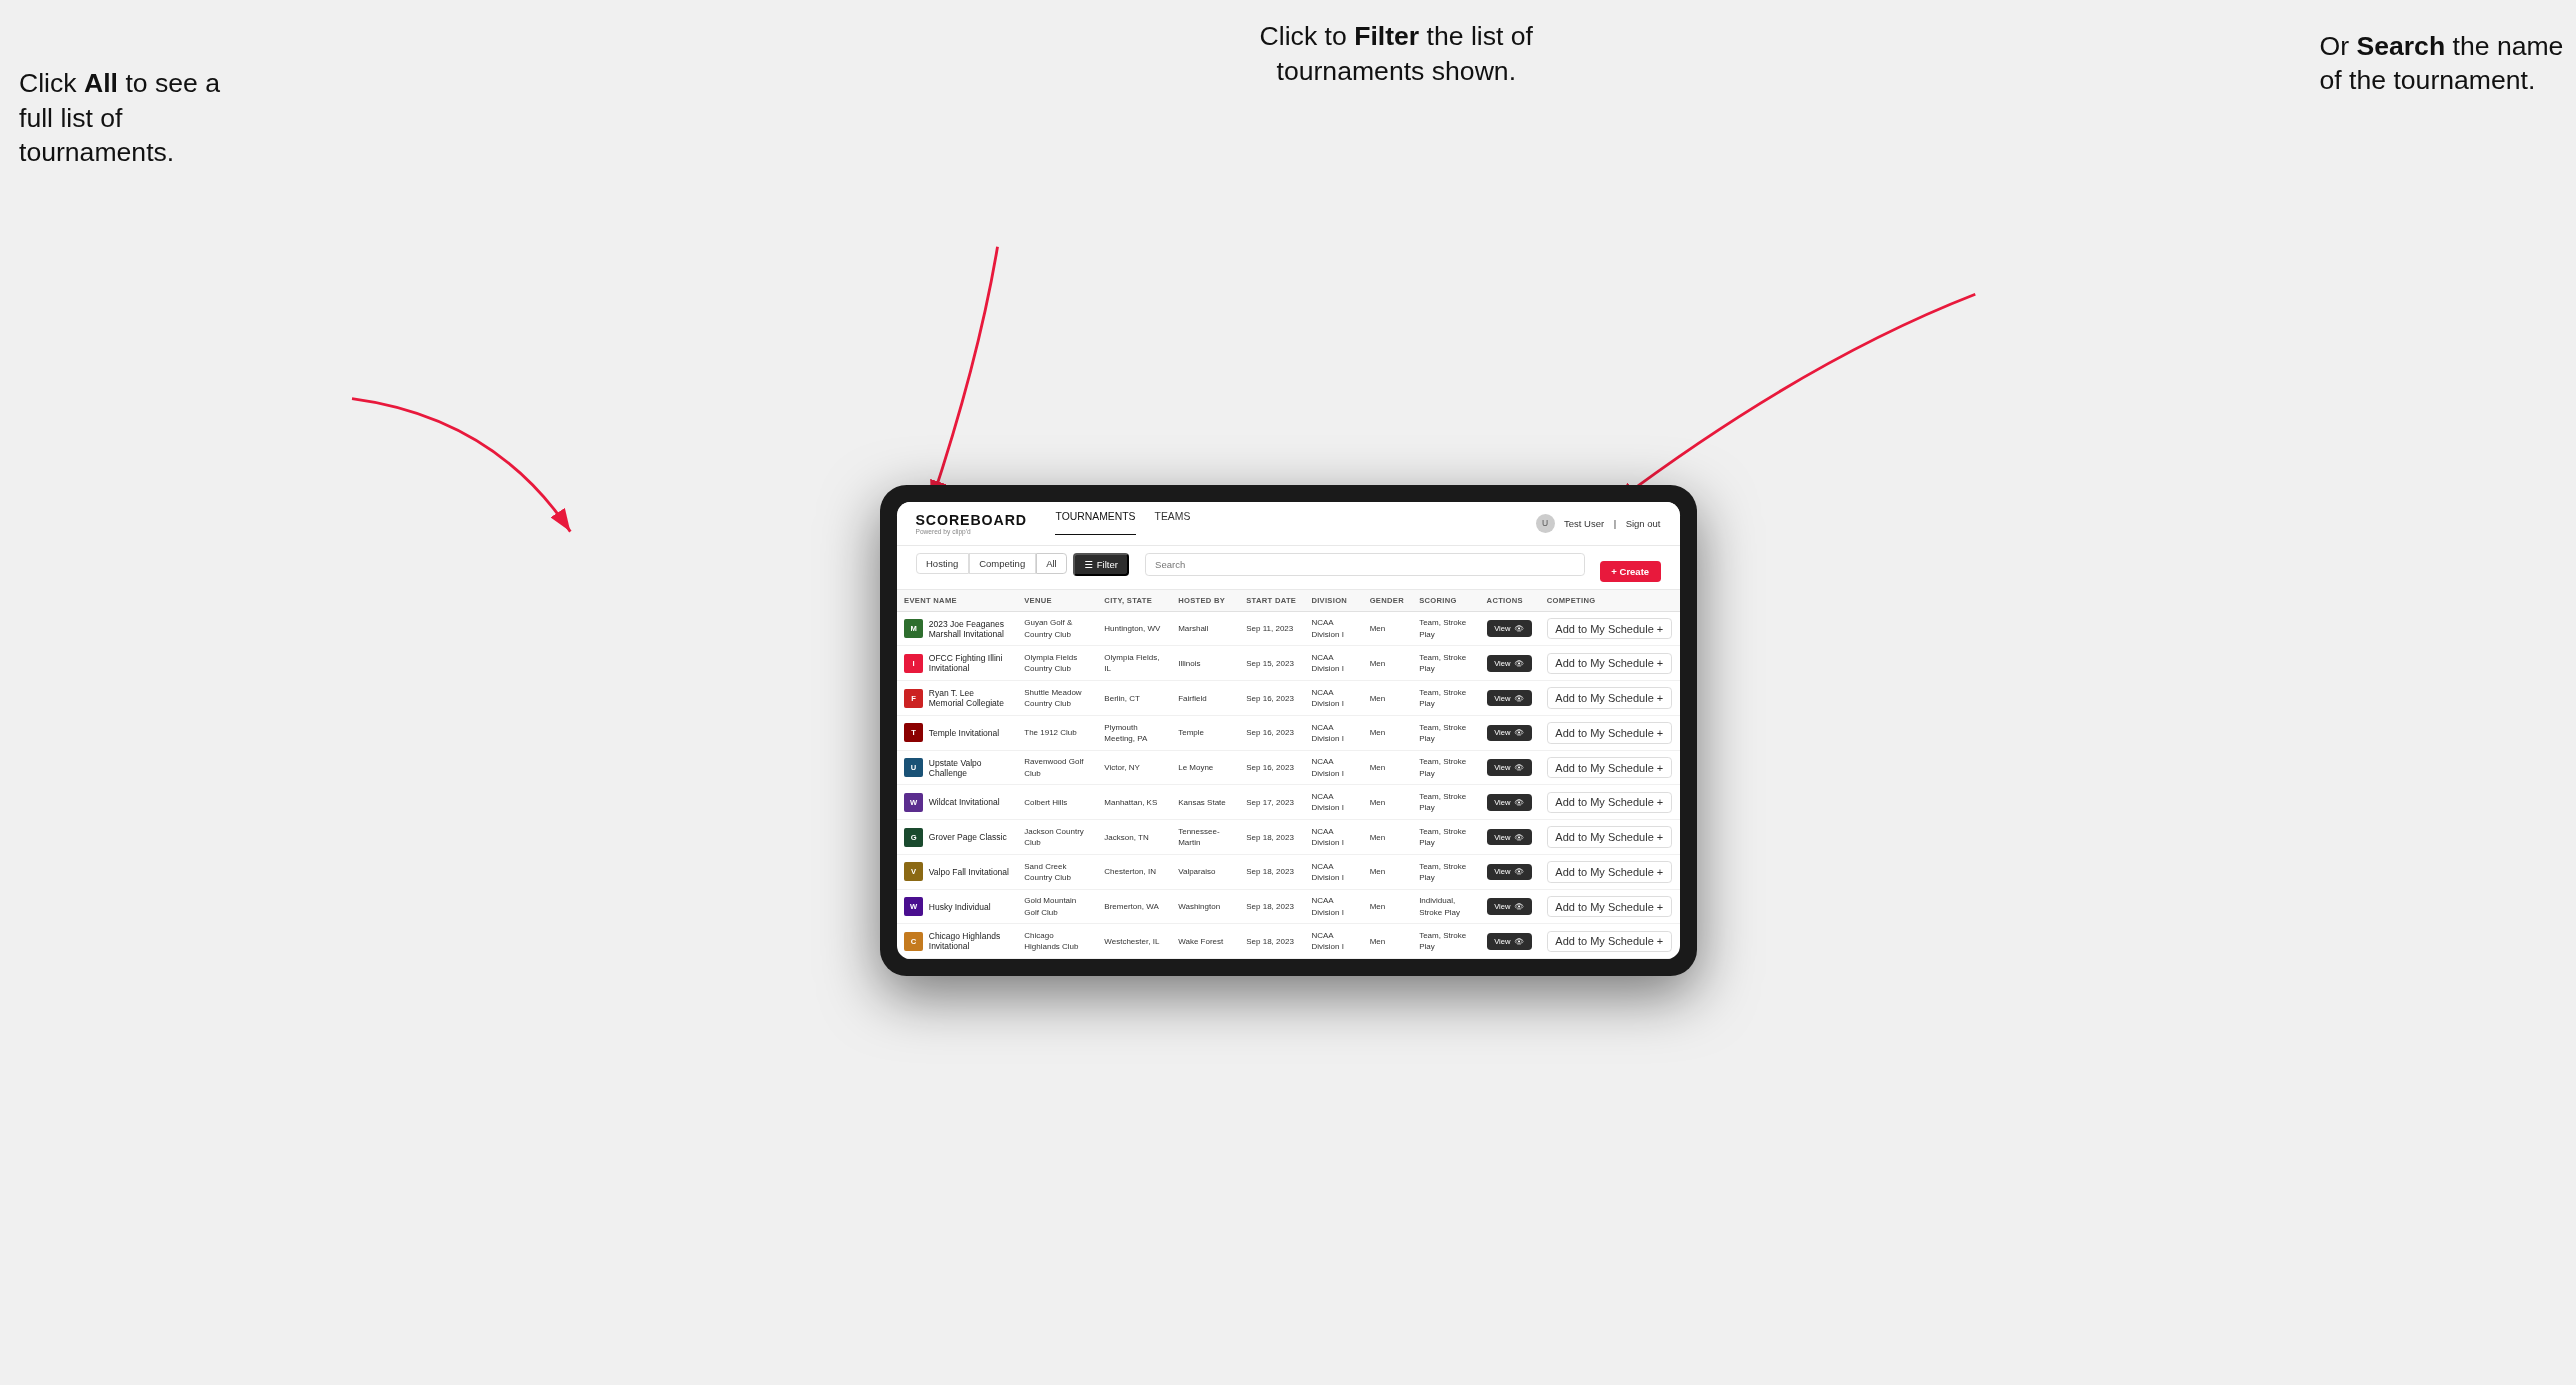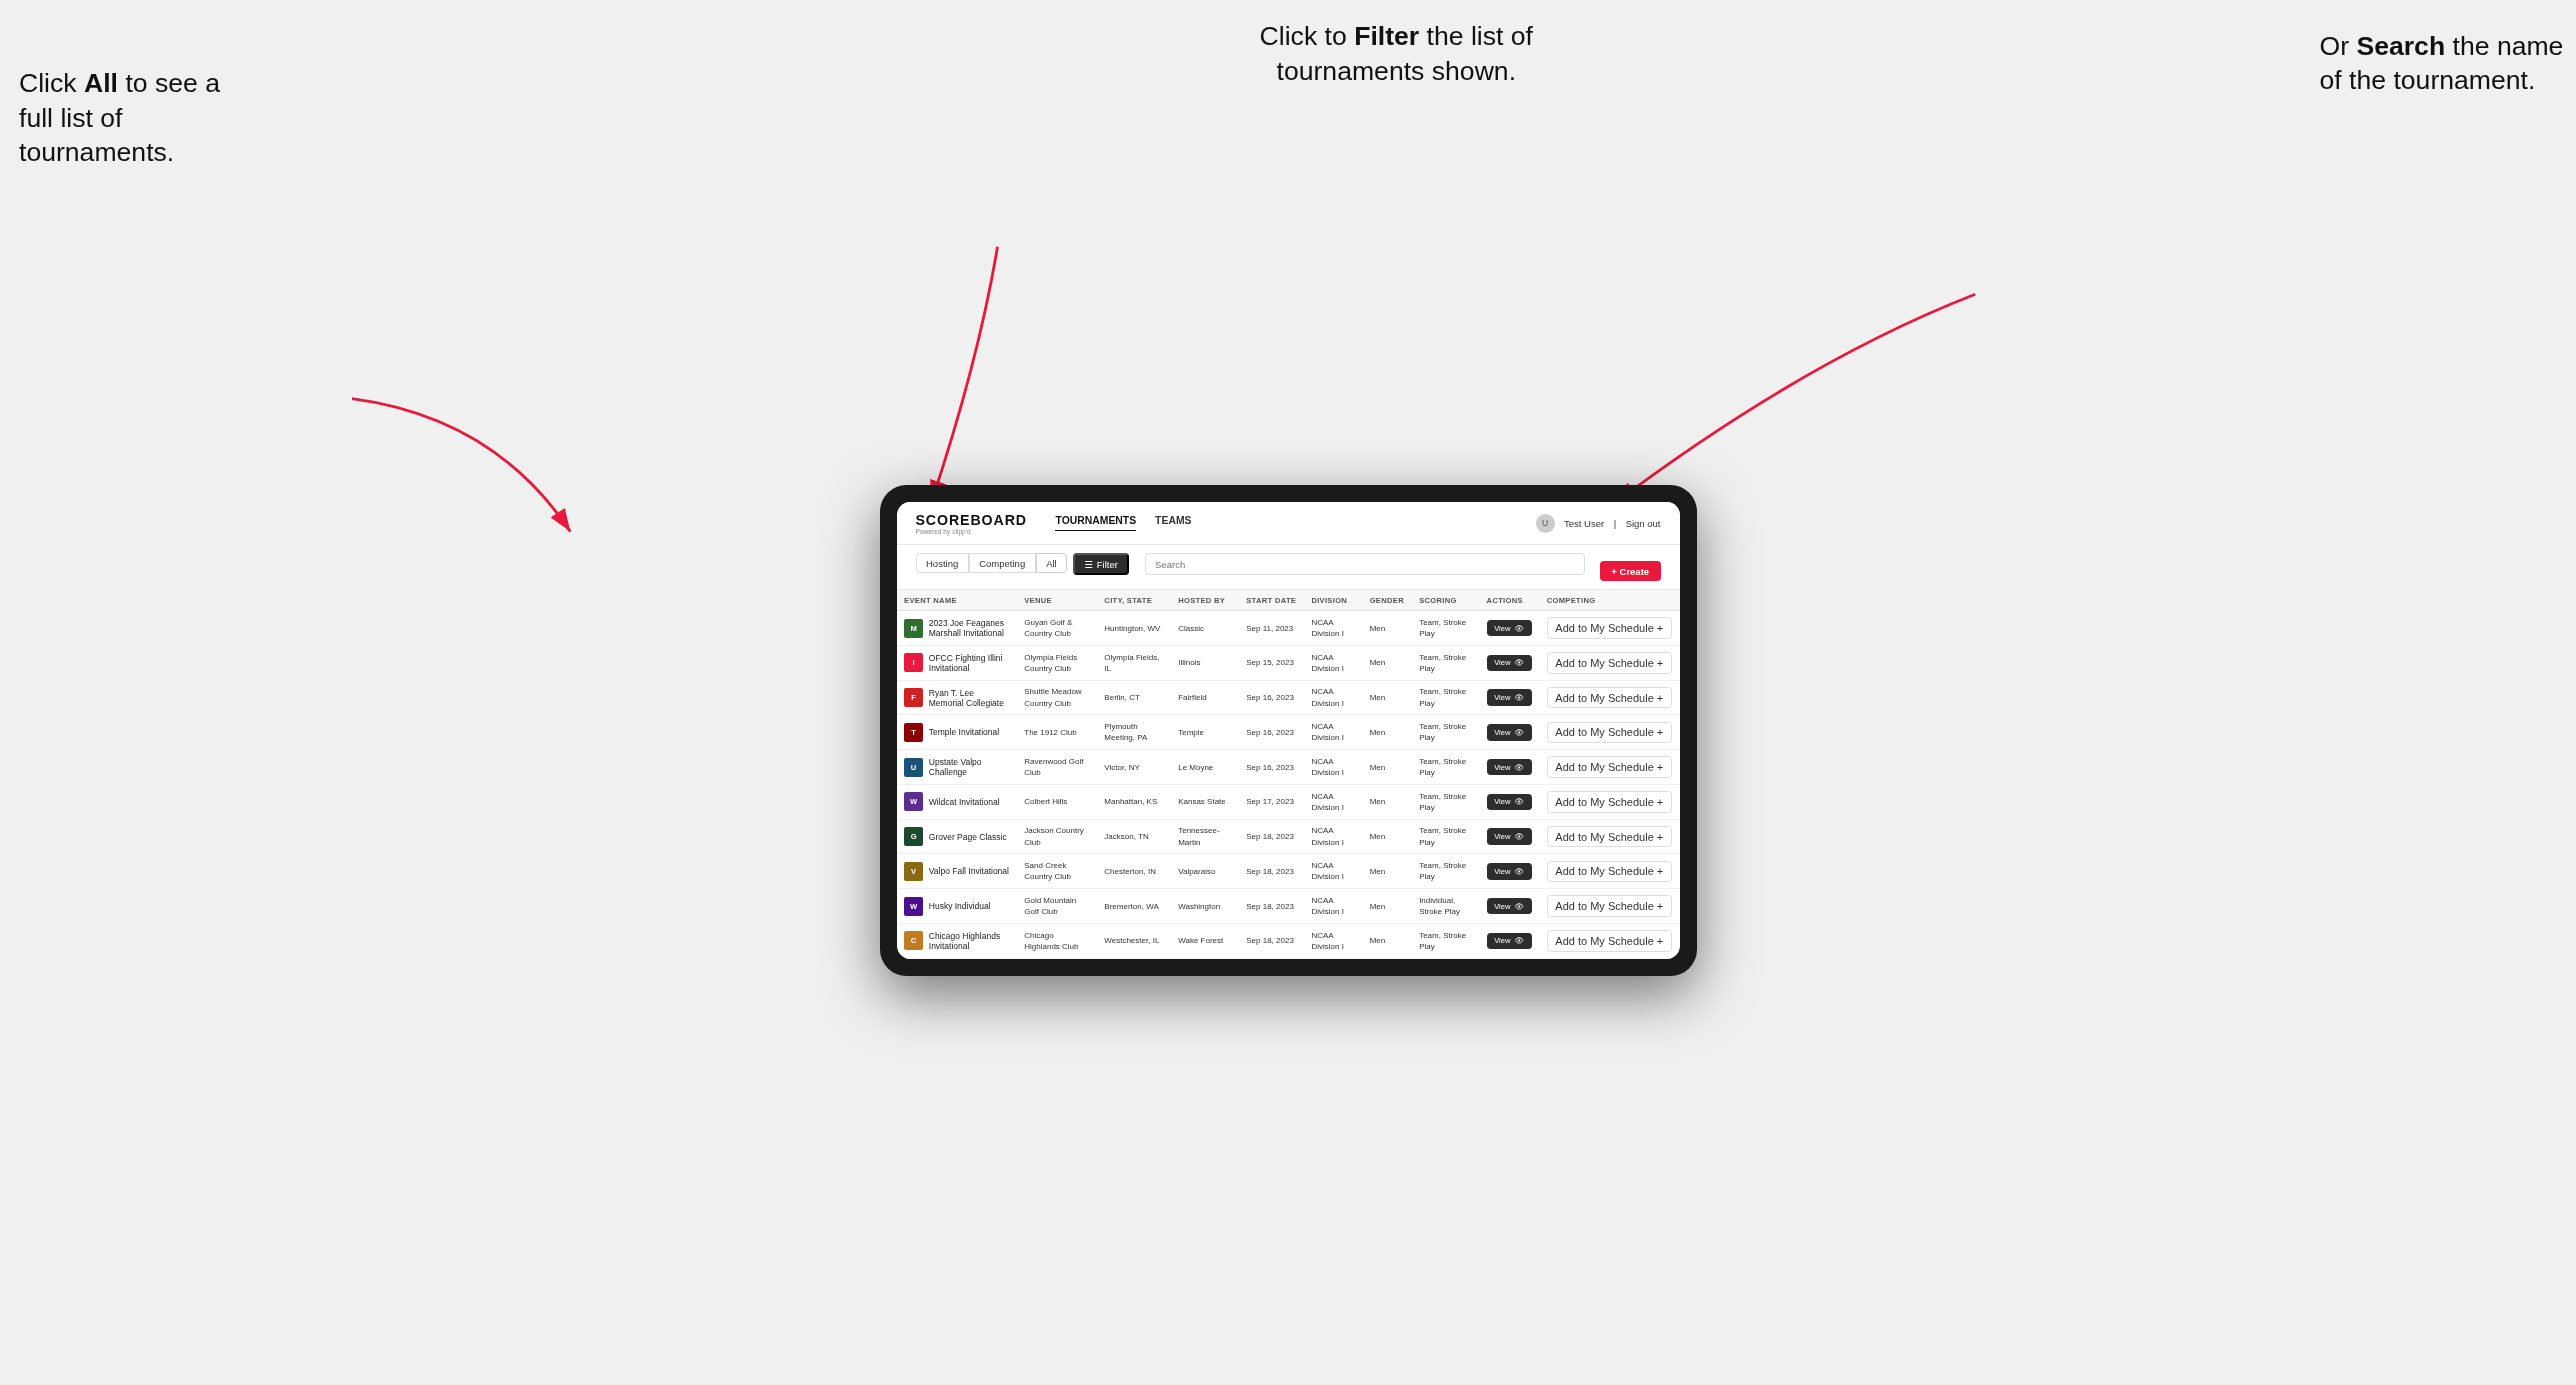--- a/index.html
+++ b/index.html
@@ -80,24 +80,24 @@
       font-size: 6.6px;
       color: #888;
     }
     .nav-tabs {
       display: flex;
       gap: 19px;
       flex: 1;
     }
     .nav-tab {
       font-size: 10.4px;
-      font-weight: 700;
+      font-weight: 400;
       color: #333;
       cursor: pointer;
-      padding-bottom: 4px;
+      padding-bottom: 12px;
     }
     .nav-tab.active {
       color: #111;
       border-bottom: 1.9px solid #111;
     }
     .header-right {
       display: flex;
       align-items: center;
       gap: 9.5px;
       font-size: 9.5px;
@@ -353,21 +353,21 @@
         <tbody id="table-body">
         <tr>
     <td>
       <div class="event-name-cell">
         <div class="team-logo" style="background:#2e6e2e;color:#fff;">M</div>
         <span class="event-name-text">2023 Joe Feaganes Marshall Invitational</span>
       </div>
     </td>
     <td><span class="small-text">Guyan Golf &amp; Country Club</span></td>
     <td><span class="small-text">Huntington, WV</span></td>
-    <td><span class="small-text">Classic</span></td>
+    <td><span class="small-text">Marshall</span></td>
     <td><span class="small-text">Sep 11, 2023</span></td>
     <td><span class="small-text">NCAA Division I</span></td>
     <td><span class="small-text">Men</span></td>
     <td><span class="small-text">Team, Stroke Play</span></td>
     <td>
       <button class="view-btn">
         <span>View</span>
         <span class="eye-icon">👁</span>
       </button>
     </td>

